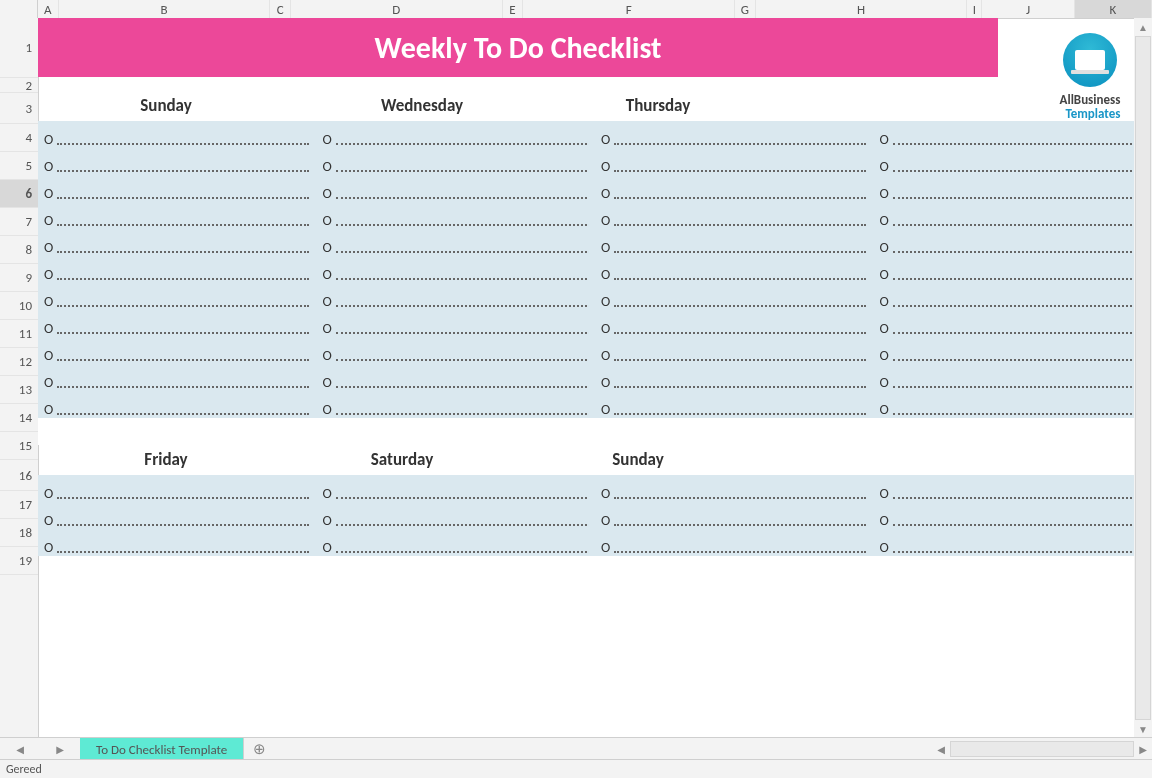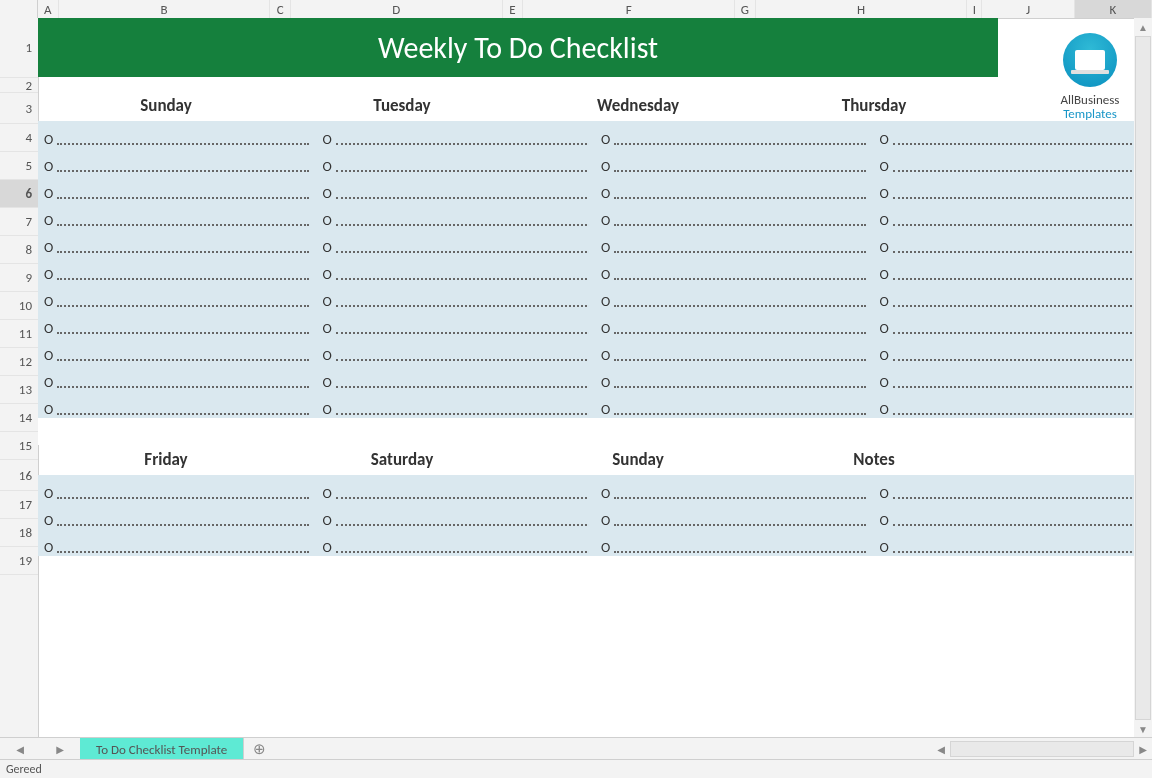--- a/index.html
+++ b/index.html
@@ -11,26 +11,26 @@
   .col-bar .col{height:100%;display:flex;align-items:center;justify-content:center;font-size:13px;color:#555;border-right:1px solid #e4e4e4;background:#f3f3f3;}
   .col-bar .col.sel{background:#d8d8d8;}
 
   
   .row-bar{position:absolute;left:0;top:18px;width:38px;bottom:40px;background:#f3f3f3;border-right:1px solid #cfcfcf;}
   .row-bar .row{display:flex;align-items:center;justify-content:flex-end;padding-right:6px;font-size:13px;color:#555;border-bottom:1px solid #e4e4e4;}
   .row-bar .row.sel{background:#d8d8d8;font-weight:bold;}
 
   
   .sheet{position:absolute;left:38px;top:18px;right:0;bottom:40px;overflow:hidden;}
-  .title-banner{background:#15803d;color:#fff;font-size:30px;font-weight:normal;display:flex;align-items:center;justify-content:center;}
+  .title-banner{background:#ec4899;color:#fff;font-size:30px;font-weight:bold;display:flex;align-items:center;justify-content:center;}
   .logo-box{position:absolute;left:972px;top:0;width:160px;height:110px;display:flex;flex-direction:column;align-items:center;justify-content:center;}
   .logo-circle{width:54px;height:54px;border-radius:50%;background:radial-gradient(circle at 50% 30%,#2fbad6,#0a8fbf);display:flex;align-items:center;justify-content:center;margin-top:8px;}
   .laptop{width:30px;height:20px;background:#fff;border-radius:2px;position:relative;}
   .laptop:after{content:"";position:absolute;left:-4px;right:-4px;bottom:-4px;height:4px;background:#e0e0e0;border-radius:1px;}
-  .logo-text{font-size:13px;font-weight:normal;text-align:center;line-height:1.1;margin-top:6px;}
+  .logo-text{font-size:13px;font-weight:bold;text-align:right;line-height:1.1;margin-top:6px;}
   .logo-text .top{color:#444;}
   .logo-text .bot{color:#1996c7;}
 
   .grid-row{display:flex;width:960px;}
   .day-head{font-weight:bold;font-size:17px;text-align:center;}
   .task-row{display:flex;background:#dae8ef;height:27px;align-items:flex-end;}
   .task-row .task{flex:1;display:flex;align-items:flex-end;padding:0 8px 0 6px;}
   .task .o{color:#333;font-size:14px;}
   .task .line{flex:1;border-bottom:2px dotted #666;margin-left:4px;height:0;margin-bottom:3px;}
   .gap-row{height:27px;background:#fff;}
@@ -93,21 +93,20 @@
   </div>
 
 <div class="sheet">
   <div id="sheet-inner">
       <div class="title-banner" style="width: 960px; height: 59px;">Weekly To Do Checklist</div>
       <div style="height: 14px; width: 960px;"></div>
       <div class="grid-row" style="height: 30px;">
         <div style="width: 20px;"></div>
         <div class="day-head" style="width: 216px; line-height: 30px;">Sunday</div>
         <div style="width: 20px;"></div>
-        <div class="day-head" style="width: 216px; line-height: 30px;">Tuesday</div>
         <div style="width: 20px;"></div>
         <div class="day-head" style="width: 216px; line-height: 30px;">Wednesday</div>
         <div style="width: 20px;"></div>
         <div class="day-head" style="width: 216px; line-height: 30px;">Thursday</div>
         <div style="width: 14px;"></div>
       </div>
       <div class="task-row">
         <div class="task">
           <span class="o">O</span>
           <span class="line"></span>
@@ -307,21 +306,20 @@
       </div>
       <div class="gap-row" style="width: 960px;"></div>
       <div class="grid-row" style="height: 30px;">
         <div style="width: 20px;"></div>
         <div class="day-head" style="width: 216px; line-height: 30px;">Friday</div>
         <div style="width: 20px;"></div>
         <div class="day-head" style="width: 216px; line-height: 30px;">Saturday</div>
         <div style="width: 20px;"></div>
         <div class="day-head" style="width: 216px; line-height: 30px;">Sunday</div>
         <div style="width: 20px;"></div>
-        <div class="day-head" style="width: 216px; line-height: 30px;">Notes</div>
         <div style="width: 14px;"></div>
       </div>
       <div class="task-row">
         <div class="task">
           <span class="o">O</span>
           <span class="line"></span>
         </div>
         <div class="task">
           <span class="o">O</span>
           <span class="line"></span>

